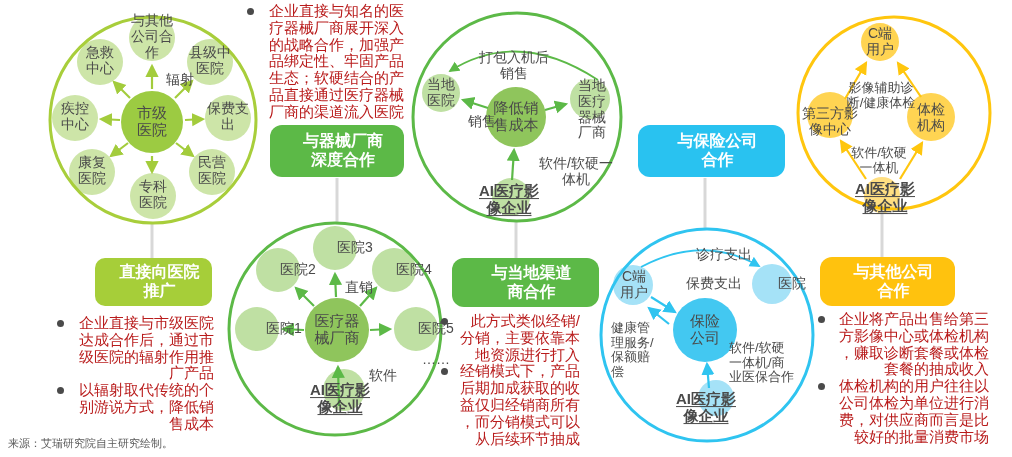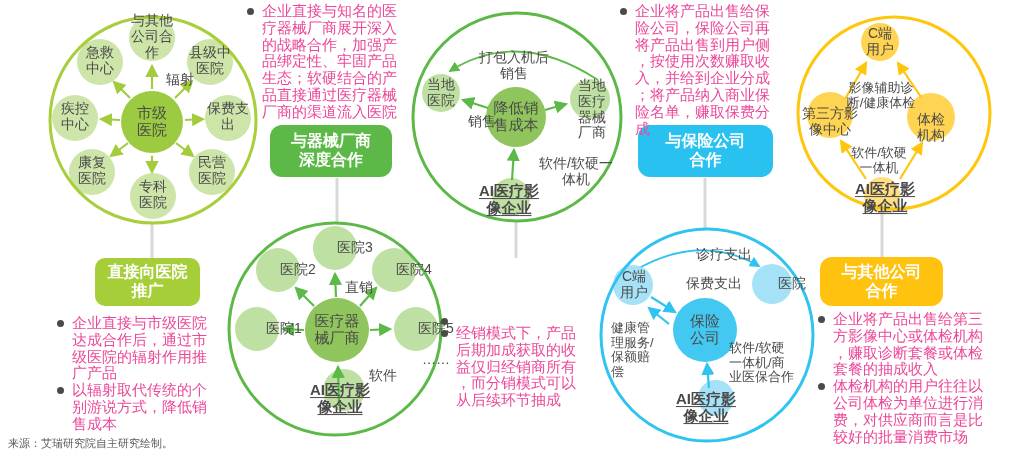--- a/index.html
+++ b/index.html
@@ -7,26 +7,26 @@
          font-family:"Liberation Sans","DejaVu Sans",sans-serif;color:#4A4A4A;}
   svg.layer{position:absolute;left:0;top:0;z-index:1;}
   .bub{position:absolute;border-radius:50%;z-index:0;}
   .txt{position:absolute;transform:translate(-50%,-50%);text-align:center;word-break:break-all;
        line-break:anywhere;line-height:1.13;color:#4A4A4A;z-index:2;font-size:14px;}
   .f15{font-size:15px;} .f13{font-size:13px;}
   .nw{white-space:nowrap;margin-left:20px;}
   .la{text-align:left;}
   .ul{text-decoration:underline;text-underline-offset:2px;font-weight:bold;}
   .pill{position:absolute;display:flex;align-items:center;justify-content:center;z-index:2;
-        color:#fff;font-weight:bold;font-size:16px;line-height:1.18;border-radius:12px;text-align:center;}
+        color:#fff;font-weight:bold;font-size:16px;line-height:1.18;border-radius:12px;text-align:center;padding-left:12px;}
   .pill span{display:inline-block;width:84px;word-break:break-all;}
   .blist{position:absolute;z-index:2;}
   .bi{display:flex;align-items:flex-start;}
   .dot{width:7px;height:7px;border-radius:50%;background:#4A4A4A;margin:5px 8px 0 0;flex:none;}
-  .bt{font-size:15px;line-height:1.12;color:#ec4899;word-break:break-all;line-break:anywhere;}
+  .bt{font-size:15px;line-height:1.12;color:#b91c1c;word-break:break-all;line-break:anywhere;text-align:right;}
   .src{position:absolute;left:8px;top:436px;font-size:11px;color:#5A5A5A;z-index:2;}
 </style>
 </head>
 <body>
 
 <div id="stage">
 
   <div class="bub" style="left:121px;top:91px;width:62px;height:62px;background:#9CCB42"></div>
   <div class="bub" style="left:129px;top:15px;width:46px;height:46px;background:#CDE5A8"></div>
   <div class="bub" style="left:187px;top:39px;width:46px;height:46px;background:#CDE5A8"></div>
@@ -161,31 +161,34 @@
   <div class="txt" style="left:634px;top:285px;width:33px">C端用户</div>
   <div class="txt nw" style="left:772px;top:284px">医院</div>
   <div class="txt nw" style="left:704px;top:255px">诊疗支出</div>
   <div class="txt nw" style="left:694px;top:284px">保费支出</div>
   <div class="txt f13 la" style="left:635px;top:350px;width:48px">健康管理服务/保额赔偿</div>
   <div class="txt f13 la" style="left:762px;top:363px;width:66px">软件/软硬一体机/商业医保合作</div>
   <div class="txt f15 ul" style="left:706px;top:408px;width:68px">AI医疗影像企业</div>
 
   <div class="txt" style="left:880px;top:42px;width:33px">C端用户</div>
   <div class="txt" style="left:830px;top:122px;width:62px">第三方影像中心</div>
-  <div class="txt" style="left:931px;top:128px;width:30px">体检机构</div>
+  <div class="txt" style="left:931px;top:118px;width:30px">体检机构</div>
   <div class="txt f13" style="left:881px;top:96px;width:70px">影像辅助诊断/健康体检</div>
   <div class="txt f13" style="left:879px;top:161px;width:62px">软件/软硬一体机</div>
   <div class="txt f15 ul" style="left:885px;top:198px;width:68px">AI医疗影像企业</div>
 
   <div class="pill" style="left:95px;top:258px;width:105px;height:48px;background:#A6CE39;border-radius:10px">
       <span>直接向医院推广</span>
     </div>
   <div class="pill" style="left:270px;top:125px;width:122px;height:52px;background:#5CB947">
       <span>与器械厂商深度合作</span>
     </div>
+  <div class="pill" style="left:452px;top:258px;width:135px;height:49px;background:#5CB947">
+      <span>与当地渠道商合作</span>
+    </div>
   <div class="pill" style="left:638px;top:125px;width:135px;height:52px;background:#29C2F0">
       <span>与保险公司合作</span>
     </div>
   <div class="pill" style="left:820px;top:257px;width:123px;height:49px;background:#FFC20E">
       <span>与其他公司合作</span>
     </div>
 
   <div class="blist" style="left:247px;top:3px">
     <div class="bi">
         <span class="dot"></span>
@@ -198,30 +201,25 @@
         <span class="bt" style="width:142px">企业直接与市级医院达成合作后，通过市级医院的辐射作用推广产品</span>
       </div>
     <div class="bi">
         <span class="dot"></span>
         <span class="bt" style="width:142px">以辐射取代传统的个别游说方式，降低销售成本</span>
       </div>
   </div>
   <div class="blist" style="left:441px;top:313px">
     <div class="bi">
         <span class="dot"></span>
+        <span class="bt" style="width:124px">此方式类似经销/分销，主要依靠本地资源进行打入</span>
       </div>
     <div class="bi">
         <span class="dot"></span>
         <span class="bt" style="width:124px">经销模式下，产品后期加成获取的收益仅归经销商所有，而分销模式可以从后续环节抽成</span>
-      </div>
-  </div>
-  <div class="blist" style="left:620px;top:3px">
-    <div class="bi">
-        <span class="dot"></span>
-        <span class="bt" style="width:142px">企业将产品出售给保险公司，保险公司再将产品出售到用户侧，按使用次数赚取收入，并给到企业分成；将产品纳入商业保险名单，赚取保费分成</span>
       </div>
   </div>
   <div class="blist" style="left:818px;top:311px">
     <div class="bi">
         <span class="dot"></span>
         <span class="bt" style="width:156px">企业将产品出售给第三方影像中心或体检机构，赚取诊断套餐或体检套餐的抽成收入</span>
       </div>
     <div class="bi">
         <span class="dot"></span>
         <span class="bt" style="width:156px">体检机构的用户往往以公司体检为单位进行消费，对供应商而言是比较好的批量消费市场</span>

